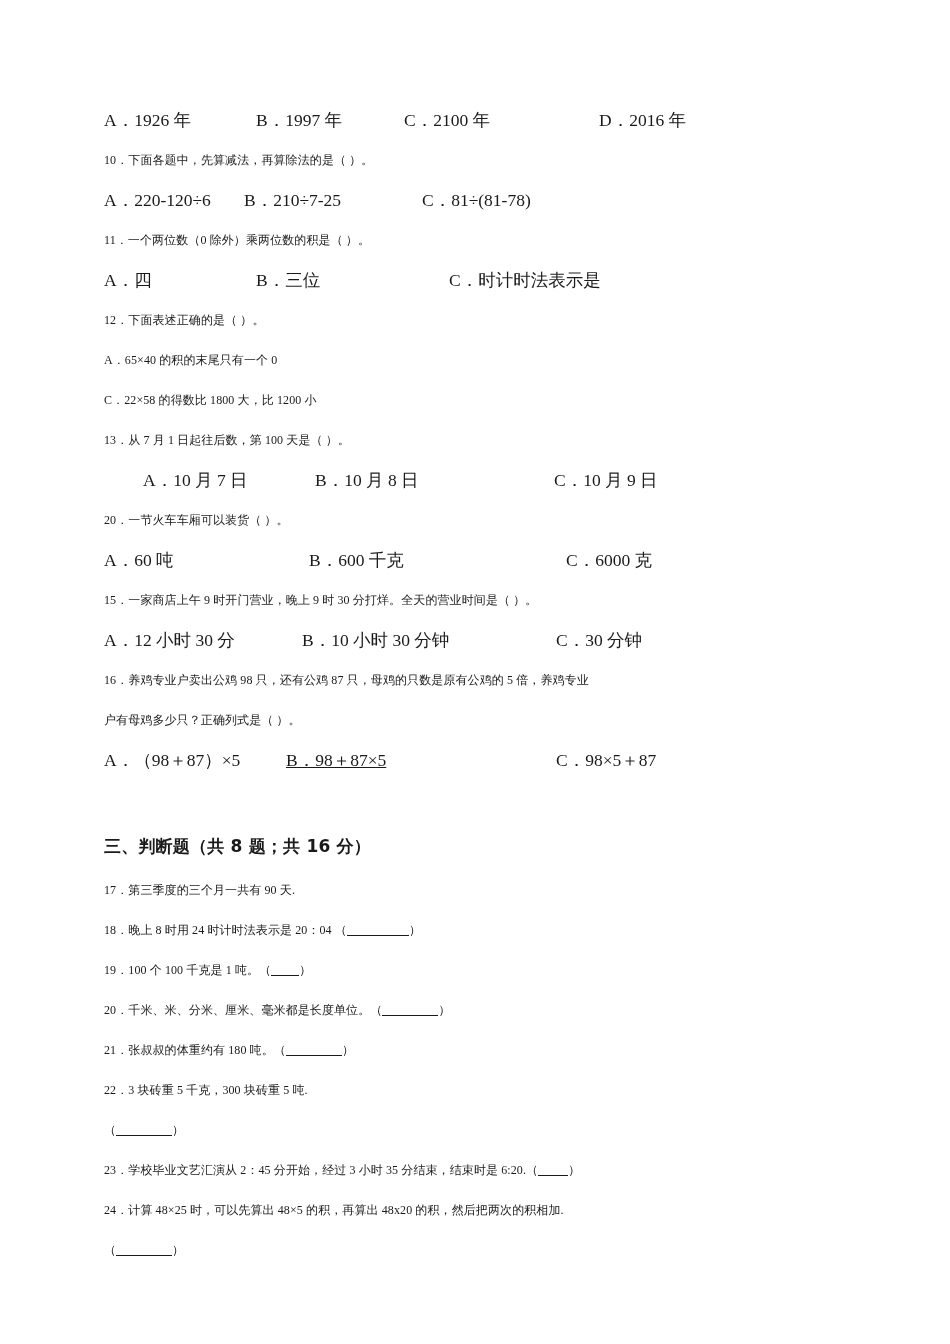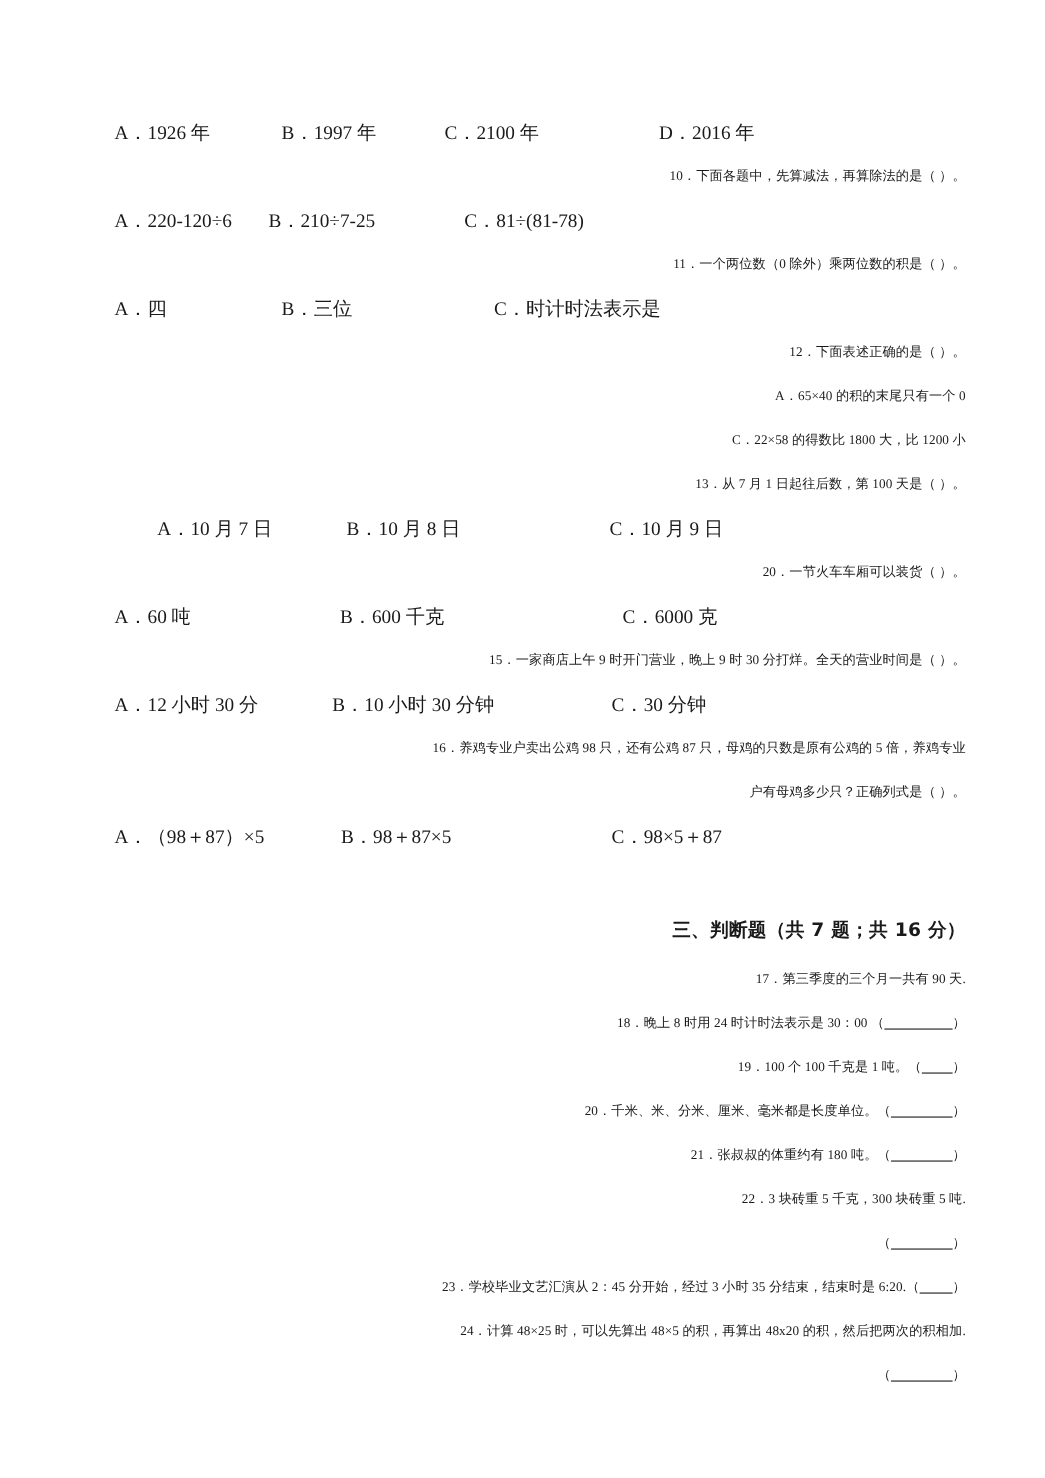--- a/index.html
+++ b/index.html
@@ -19,21 +19,20 @@
     overflow: hidden;
     box-sizing: border-box;
   }
   .sheet {
     position: absolute;
     left: 0;
     top: 0;
     width: 950px;
     padding: 100px 72px 0 104px;
     box-sizing: border-box;
-    text-align: right;
   }
   
   .line {
     position: relative;
     font-size: 12px;
     line-height: 40px;
     height: 40px;
     white-space: nowrap;
     letter-spacing: 0.1px;
   }
@@ -127,34 +126,34 @@
     <div class="optrow">
       <span class="opt" style="left:0px;">A．12 小时 30 分</span>
       <span class="opt" style="left:198px;">B．10 小时 30 分钟</span>
       <span class="opt" style="left:452px;">C．30 分钟</span>
     </div>
 
     <div class="line">16．养鸡专业户卖出公鸡 98 只，还有公鸡 87 只，母鸡的只数是原有公鸡的 5 倍，养鸡专业</div>
     <div class="line">户有母鸡多少只？正确列式是（    ）。</div>
     <div class="optrow">
       <span class="opt" style="left:0px;">A．（98＋87）×5</span>
-      <span class="opt" style="left:206px;">B．98＋87×5</span>
+      <span class="opt" style="left:182px;text-decoration:underline;">B．98＋87×5</span>
       <span class="opt" style="left:452px;">C．98×5＋87</span>
     </div>
 
     <div class="spacer-big"></div>
 
-    <div class="section-head">三、判断题（共 7 题；共 16 分）</div>
+    <div class="section-head">三、判断题（共 8 题；共 16 分）</div>
 
     <div class="line">
       <span>17．第三季度的三个月一共有 90 天.</span>
     </div>
 
     <div class="line">
-      <span>18．晚上 8 时用 24 时计时法表示是 30：00  （</span><span class="blank"><span class="ul ul-long"></span></span><span>）</span>
+      <span>18．晚上 8 时用 24 时计时法表示是 20：04  （</span><span class="blank"><span class="ul ul-long"></span></span><span>）</span>
     </div>
 
     <div class="line">
       <span>19．100 个 100 千克是 1 吨。（</span><span class="blank"><span class="ul ul-short"></span></span><span>）</span>
     </div>
 
     <div class="line">
       <span>20．千米、米、分米、厘米、毫米都是长度单位。（</span><span class="blank"><span class="ul ul-mid"></span></span><span>）</span>
     </div>
 

